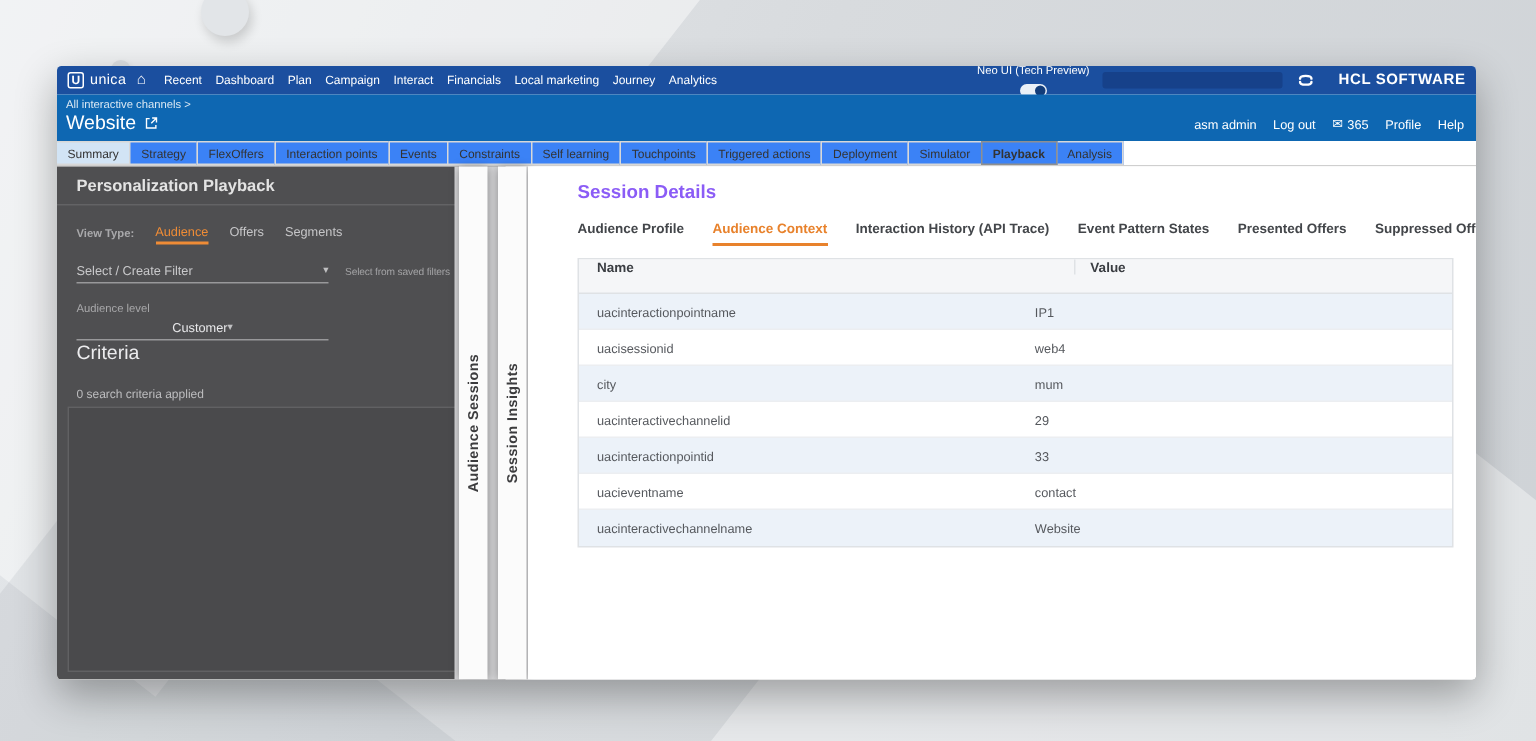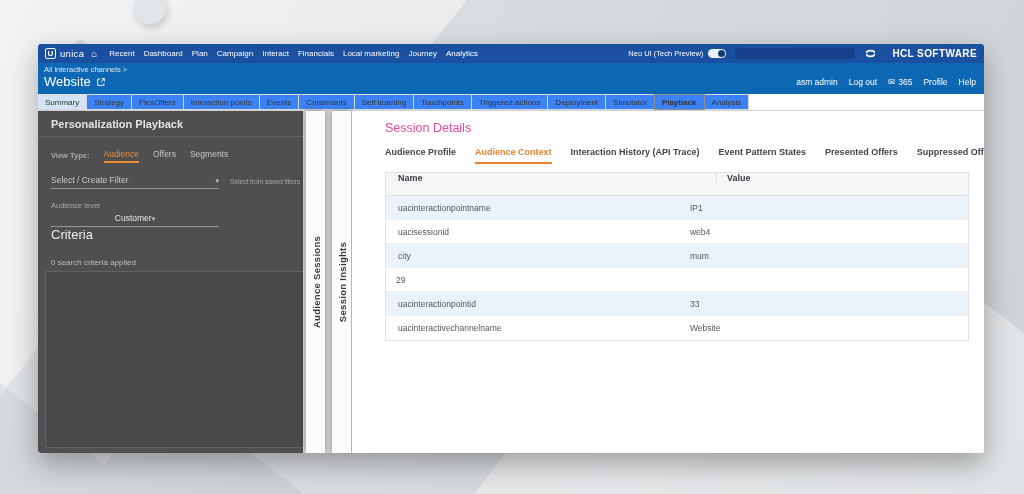--- a/index.html
+++ b/index.html
@@ -26,21 +26,21 @@
   
   .topnav { position:absolute; left:0; top:0; right:0; height:19px; background:#1b4f9f;
             color:#fff; display:flex; align-items:center; padding:0 7px; }
   .brand { display:flex; align-items:center; gap:4px; flex:0 0 auto; }
   .u-badge { width:11px; height:11px; border:1px solid #fff; border-radius:2px;
              font-size:8px; font-weight:bold; display:flex; align-items:center; justify-content:center; }
   .brand-name { font-size:9.5px; letter-spacing:.3px; }
   .home-ico { font-size:10px; margin-left:3px; line-height:1; }
   .topmenu { display:flex; gap:9px; margin-left:12px; font-size:8px; white-space:nowrap; }
   .topmenu span { cursor:default; }
-  .neo { margin-left:auto; display:flex; align-items:center; gap:5px; font-size:7.5px; white-space:nowrap; }
+  .neo { margin-left:auto; display:flex; align-items:center; gap:5px; font-size:7.5px; white-space:nowrap;flex-direction:column; }
   .toggle { position:relative; width:18px; height:9px; border-radius:5px; background:#eaf0f7; flex:0 0 auto; }
   .toggle .knob { position:absolute; right:1px; top:1px; width:7px; height:7px; border-radius:50%; background:#123c7a; }
   .topsearch { width:120px; height:11px; background:#16418a; border-radius:2px; margin:0 9px; }
   .hcl { display:flex; align-items:center; gap:15px; font-weight:bold; font-size:10px; letter-spacing:.4px; white-space:nowrap; }
 
   
   .subheader { position:absolute; left:0; top:19px; right:0; height:31px; background:#0e67b2; color:#fff; }
   .breadcrumb { position:absolute; left:6px; top:2px; font-size:7.5px; color:rgba(255,255,255,.85); }
   .page-title { position:absolute; left:6px; top:11px; font-size:13px; display:flex; align-items:center; gap:5px; }
   .user-links { position:absolute; right:8px; top:14px; display:flex; align-items:center; gap:11px; font-size:8.5px; }
@@ -83,21 +83,21 @@
   
   .vzone { position:absolute; left:265px; top:0; bottom:0; width:49px; background:#d9d9db; }
   .vtab { position:absolute; top:0; bottom:0; width:19px; background:#fbfbfb;
           box-shadow:0 0 6px rgba(0,0,0,.38); }
   .vtab1 { left:3px; } .vtab2 { left:29px; }
   .vtab span { position:absolute; left:50%; top:50%; transform:translate(-50%,-50%) rotate(-90deg);
                white-space:nowrap; font-size:9.5px; font-weight:600; color:#3c3c3e; letter-spacing:.3px; }
 
   
   .main { position:absolute; left:314px; right:0; top:0; bottom:0; background:#fff; }
-  .sd-title { position:absolute; left:33px; top:10px; font-size:12.5px; font-weight:400; color:#ec4899; }
+  .sd-title { position:absolute; left:33px; top:10px; font-size:12.5px; font-weight:700; color:#8b5cf6; }
   .dtabs { position:absolute; left:33px; top:36px; display:flex; gap:19px; }
   .dtab { font-size:9px; font-weight:600; color:#43464a; padding-bottom:5px;
           border-bottom:2px solid transparent; white-space:nowrap; }
   .dtab.active { color:#e8822c; border-bottom-color:#e8822c; }
   .dtable { position:absolute; left:33px; right:15px; top:61px; border:1px solid #dfe2e5; background:#fff; }
   .thead { display:flex; height:23px; background:#f5f6f8; border-bottom:1px solid #dfe2e5;
            font-size:9px; font-weight:bold; color:#3a3d42; align-items:flex-start;gap:36px; }
   .th-name { width:50.5%; padding-left:12px; display:flex; align-items:center; }
   .th-value { flex:1; padding-left:10px; border-left:1px solid #dfe2e5; display:flex; align-items:center; }
   .trow { display:flex; height:24px; align-items:center; font-size:8.5px; color:#55585d;
@@ -250,27 +250,32 @@
             </div>
             <div class="trow">
               <div class="td-name">uacisessionid</div>
               <div class="td-value">web4</div>
             </div>
             <div class="trow">
               <div class="td-name">city</div>
               <div class="td-value">mum</div>
             </div>
             <div class="trow">
+              <div class="td-name">uacinteractivechannelid</div>
               <div class="td-value">29</div>
             </div>
             <div class="trow">
               <div class="td-name">uacinteractionpointid</div>
               <div class="td-value">33</div>
             </div>
             <div class="trow">
+              <div class="td-name">uacieventname</div>
+              <div class="td-value">contact</div>
+            </div>
+            <div class="trow">
               <div class="td-name">uacinteractivechannelname</div>
               <div class="td-value">Website</div>
             </div>
           </div>
         </div>
       </div>
 
     </div>
   </div>
 </div>

